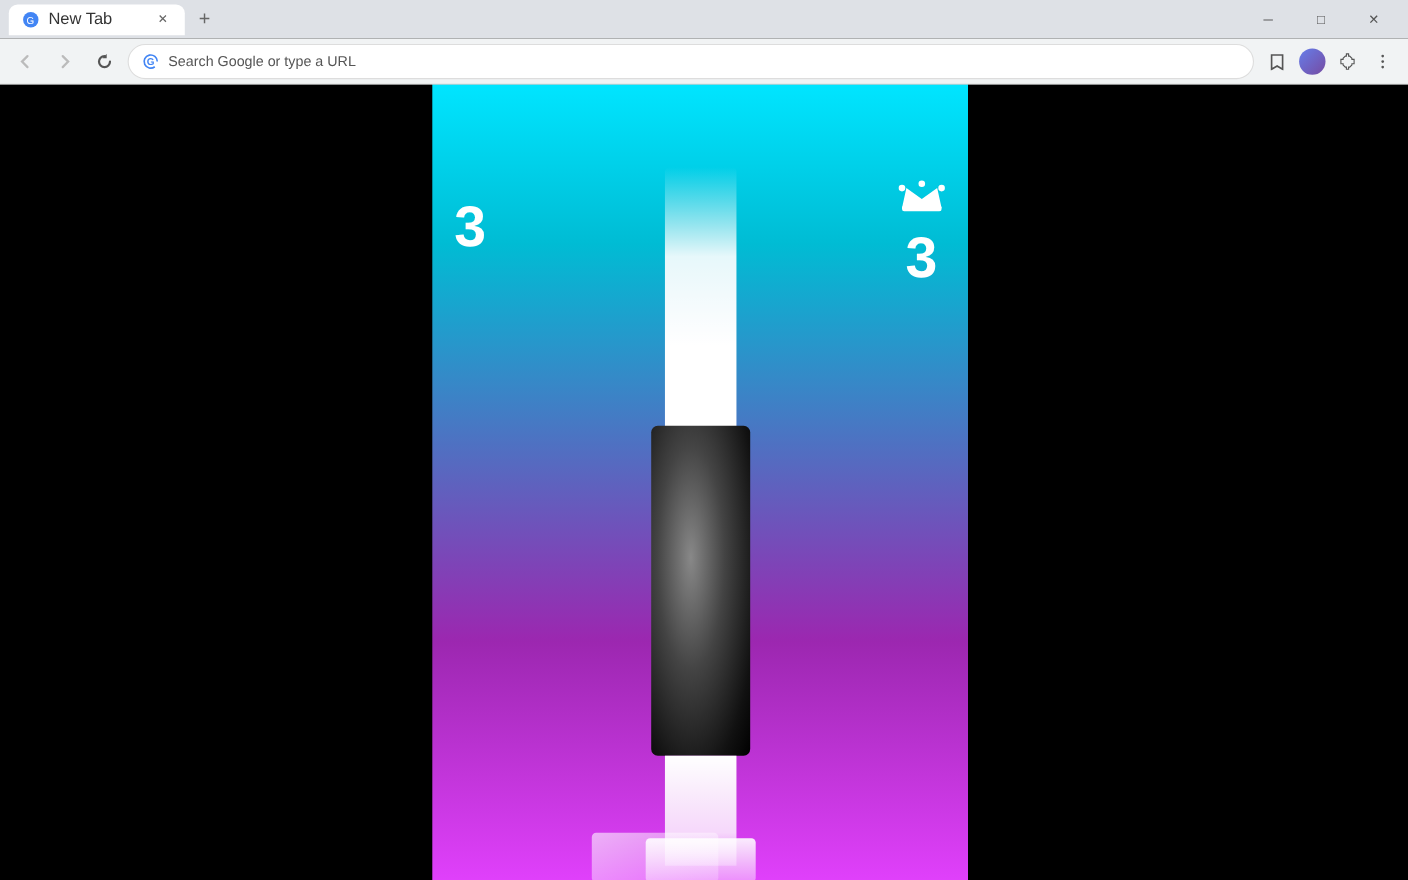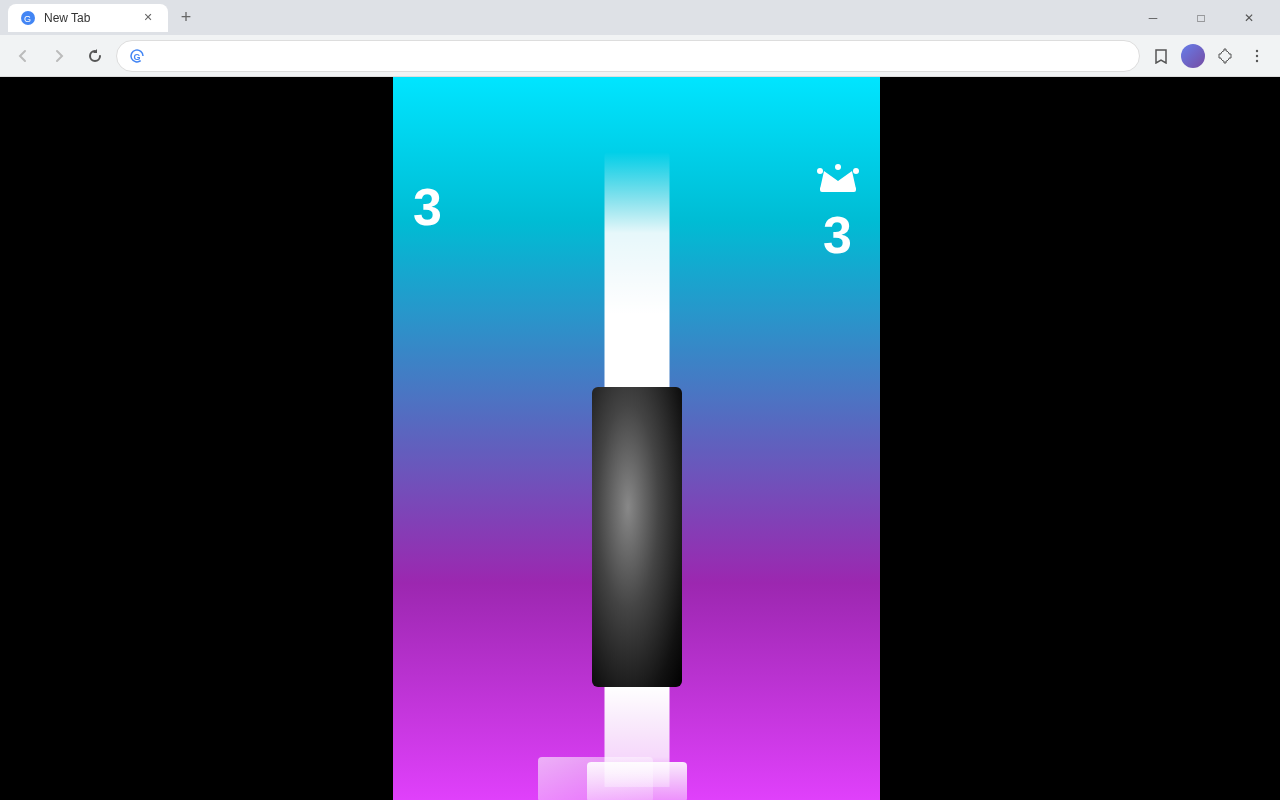--- a/index.html
+++ b/index.html
@@ -40,21 +40,21 @@
       gap: 8px;
       min-width: 160px;
     }
 
     .tab-favicon {
       width: 16px;
       height: 16px;
     }
 
     .tab-title {
-      font-size: 12px;
+      font-size: 15px;
       color: #333;
       flex: 1;
     }
 
     .tab-close {
       width: 16px;
       height: 16px;
       border-radius: 50%;
       display: flex;
       align-items: center;
@@ -328,20 +328,21 @@
         </svg>
     </div>
     <div class="address-bar">
       <span class="google-icon">
         <svg width="16" height="16" viewBox="0 0 16 16">
           <circle cx="8" cy="8" r="7" fill="none"></circle>
           <path d="M14 8a6 6 0 1 0-2.3 4.7" stroke="#4285f4" stroke-width="1.5" fill="none"></path>
           <text x="4.5" y="11.5" font-size="9" font-weight="bold" fill="#4285f4" font-family="Arial">G</text>
         </svg>
       </span>
+      <span class="address-text">Search Google or type a URL</span>
     </div>
     <div class="toolbar-actions">
       <div class="toolbar-icon-btn">
         <svg width="16" height="16" viewBox="0 0 16 16">
             <path d="M3 2h10v13l-5-3-5 3V2z" stroke="#555" stroke-width="1.5" fill="none"></path>
           </svg>
       </div>
       <div class="toolbar-icon-btn">
         <div class="profile-icon"></div>
       </div>

